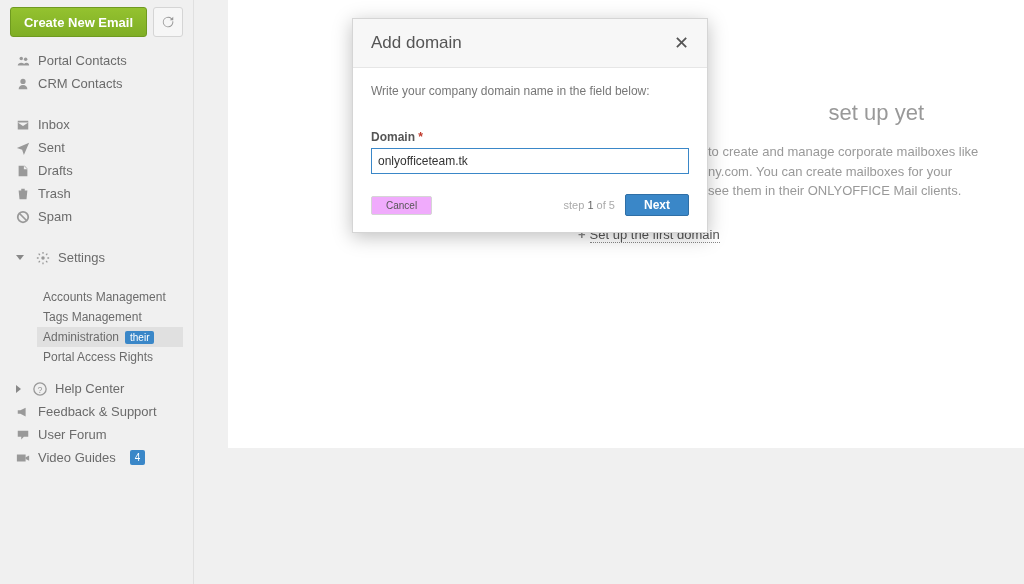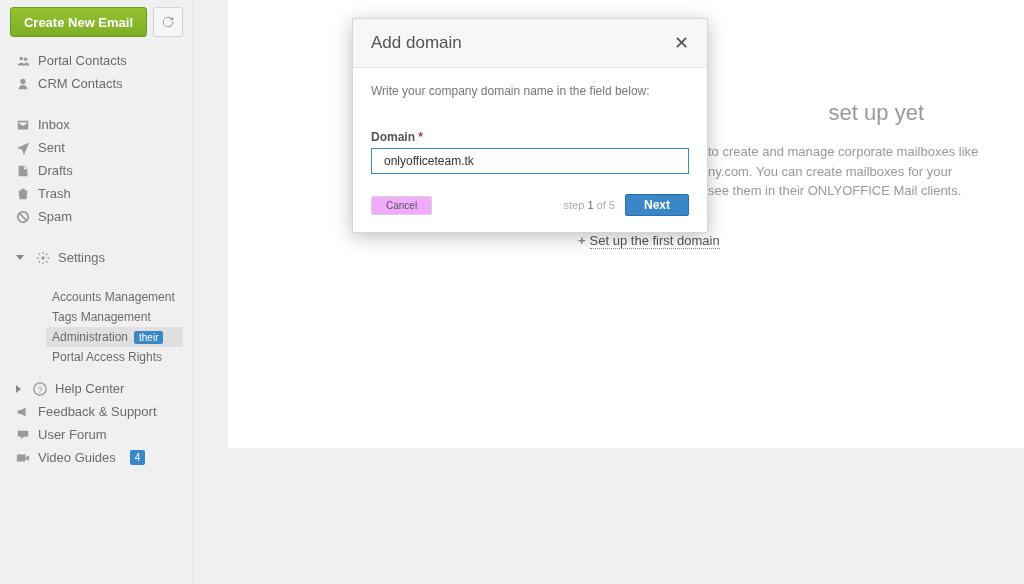--- a/index.html
+++ b/index.html
@@ -7,45 +7,45 @@
 
   .sidebar { width: 194px; background: #f0f0f0; float: left; height: 584px; padding: 7px 10px; border-right: 1px solid #e0e0e0; }
   .top-bar { display: flex; gap: 6px; margin-bottom: 12px; }
   .btn-create { flex: 1; background: #8bbb2a; background: linear-gradient(#94c22f,#7fae25); color: #fff; border: 1px solid #6f9a20; border-radius: 3px; height: 30px; font-size: 13px; font-weight: bold; cursor: pointer; }
   .btn-refresh { width: 30px; height: 30px; background: #f6f6f6; border: 1px solid #d5d5d5; border-radius: 3px; cursor: pointer; color: #777; display:flex; align-items:center; justify-content:center; }
 
   .nav-list { list-style: none; margin-bottom: 18px; }
   .nav-list li { padding: 4px 6px 4px 6px; border-radius: 2px; }
   .nav-list li a { display: flex; align-items: center; gap: 8px; color: #6b6b6b; text-decoration: none; }
   .nav-list li.settings-header { position: relative; }
-  .nav-sub { list-style: none; margin-left: 36px; }
+  .nav-sub { list-style: none; margin-left: 27px; }
   .nav-sub li { padding: 3px 6px; font-size: 12px; color: #6b6b6b; }
   .nav-sub li.active { background: #e0e0e0; }
   .badge-beta { background: #3a87c8; color: #fff; font-size: 10px; padding: 1px 5px; border-radius: 2px; margin-left: 6px; }
   .badge-count { background: #3a87c8; color: #fff; font-size: 10px; padding: 0 5px; border-radius: 2px; margin-left: 6px; display:inline-block; line-height:15px; }
 
   .icon { width: 14px; height: 14px; display: inline-flex; align-items: center; justify-content: center; fill: #999; color:#999; flex-shrink:0; }
   .caret { width: 0; height: 0; border-left: 4px solid transparent; border-right: 4px solid transparent; border-top: 5px solid #888; margin-right: 4px; display:inline-block; }
   .caret.right { border-top: 4px solid transparent; border-bottom: 4px solid transparent; border-left: 5px solid #888; border-right:none; }
 
   .main { margin-left: 228px; padding: 40px; height:448px; background:#fff; }
   .main h1 { font-weight: normal; color: #999; font-size: 22px; margin-bottom: 16px; margin-top:60px; }
   .main p { color: #999; max-width: 670px; line-height: 1.5; }
-  .setup-link { color: #555; text-decoration: none; border-bottom: 1px dotted #888; margin-top: 20px; display:inline-block; }
+  .setup-link { color: #555; text-decoration: none; border-bottom: 1px dotted #888; margin-top: 14px; display:inline-block; }
   .plus { color:#888; margin-right:4px; font-weight:bold; }
 
   .modal { position: absolute; left: 352px; top: 18px; width: 356px; background: #fff; border: 1px solid #d5d5d5; box-shadow: 0 4px 18px rgba(0,0,0,0.25); }
   .modal-header { padding: 14px 18px 14px 18px; display: flex; justify-content: space-between; align-items: center; background: #f7f7f7; border-bottom: 1px solid #e6e6e6; }
   .modal-header h2 { font-weight: normal; font-size: 17px; color: #555; }
   .close-x { cursor: pointer; font-size: 18px; color:#555; line-height:1; }
   .modal-body { padding: 16px 18px 8px 18px; }
   .modal-body .instr { font-size: 12px; color: #777; margin-bottom: 32px; }
   .field-label { font-size: 12px; font-weight: bold; color:#555; margin-bottom:4px; display:block; }
   .req { color: #c0392b; }
-  .domain-input { width: 100%; height: 26px; border: 1px solid #3a87c8; padding: 2px 12px; font-size: 12px; color:#333; outline:none; }
+  .domain-input { width: 100%; height: 26px; border: 1px solid #3a87c8; padding: 2px 6px; font-size: 12px; color:#333; outline:none; }
   .modal-footer { padding: 12px 18px 16px 18px; display:flex; align-items:center; }
   .btn-cancel { background: #f0abfc; border:1px solid #d5d5d5; color:#555; padding: 3px 14px; border-radius:2px; font-size:10px; cursor:pointer; }
   .step-text { margin-left:auto; font-size:11px; color:#aaa; margin-right:10px; }
   .step-text b { color:#666; font-weight:normal; }
   .btn-next { background: #3a87c8; border:1px solid #2f6fa6; color:#fff; padding:3px 18px; border-radius:2px; font-size:12px; cursor:pointer; font-weight:bold; }
 </style>
 </head>
 <body>
 
 <div class="sidebar">

